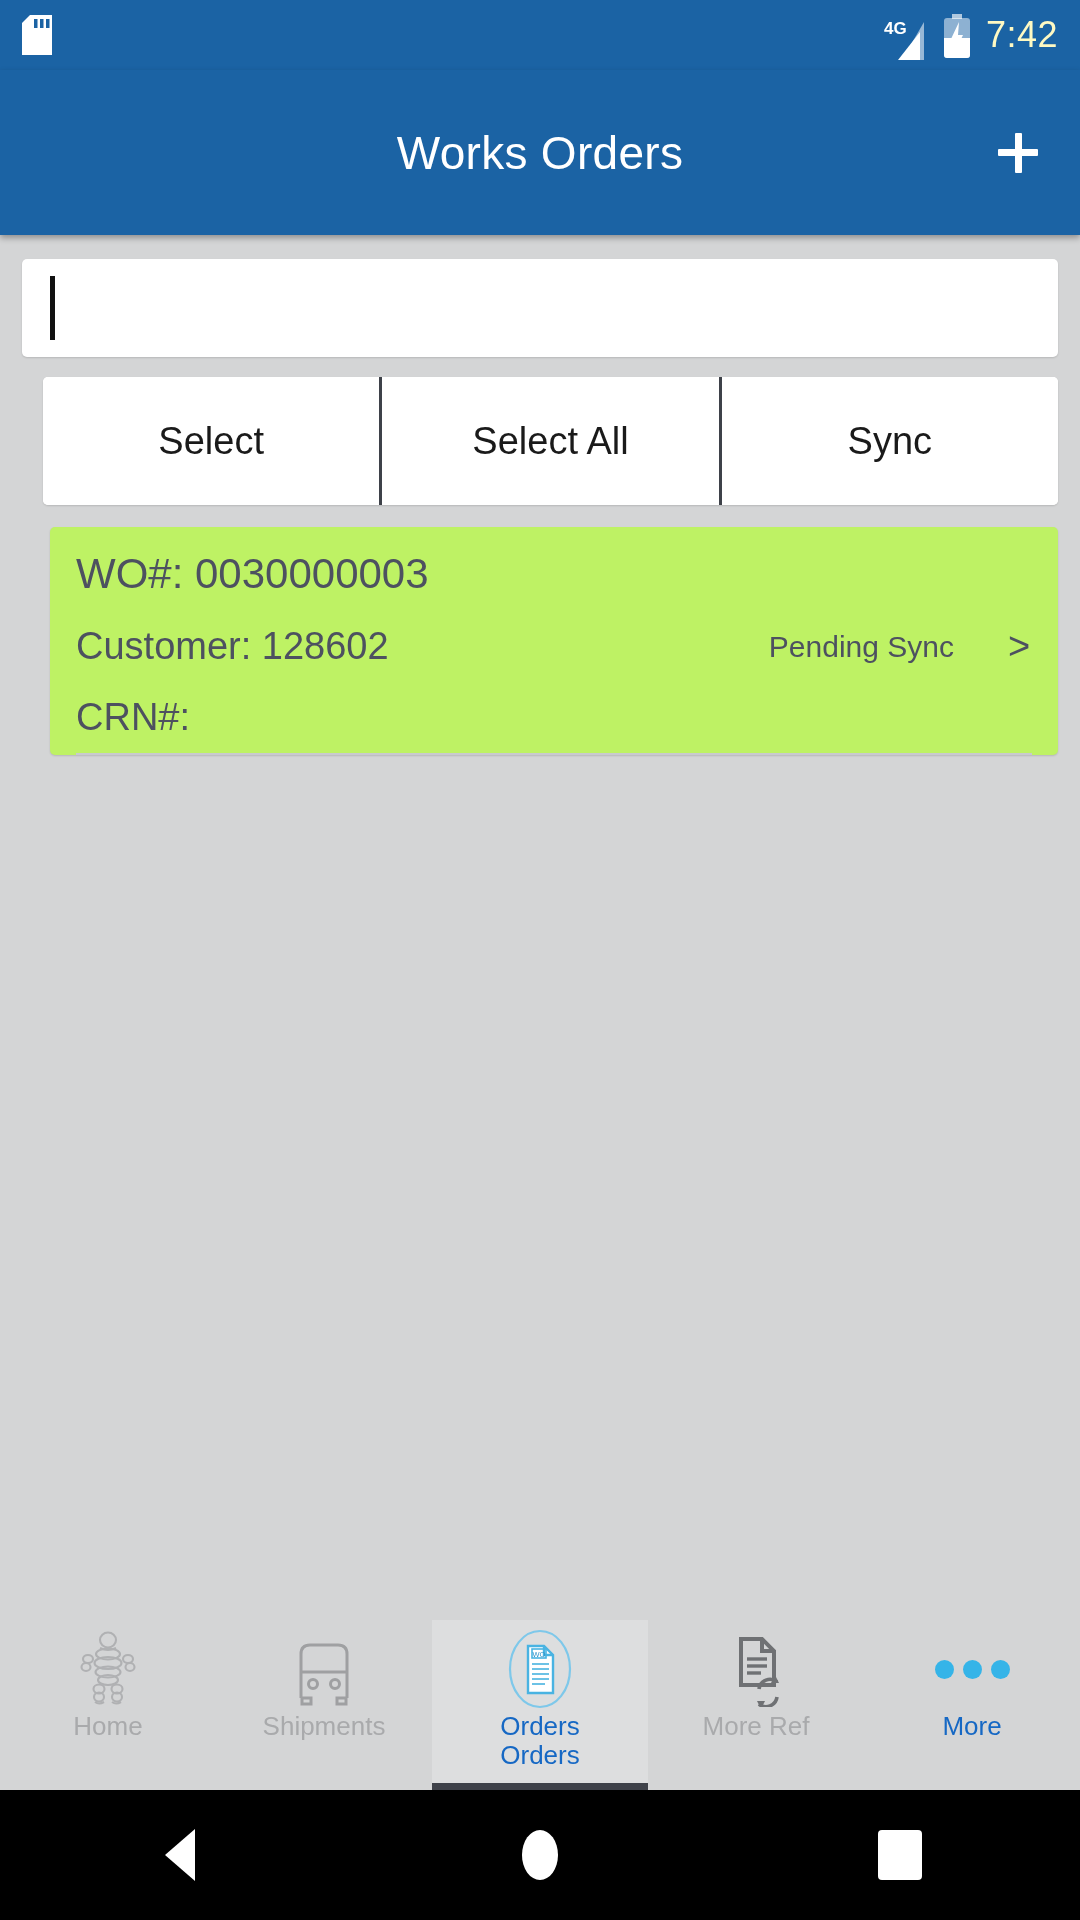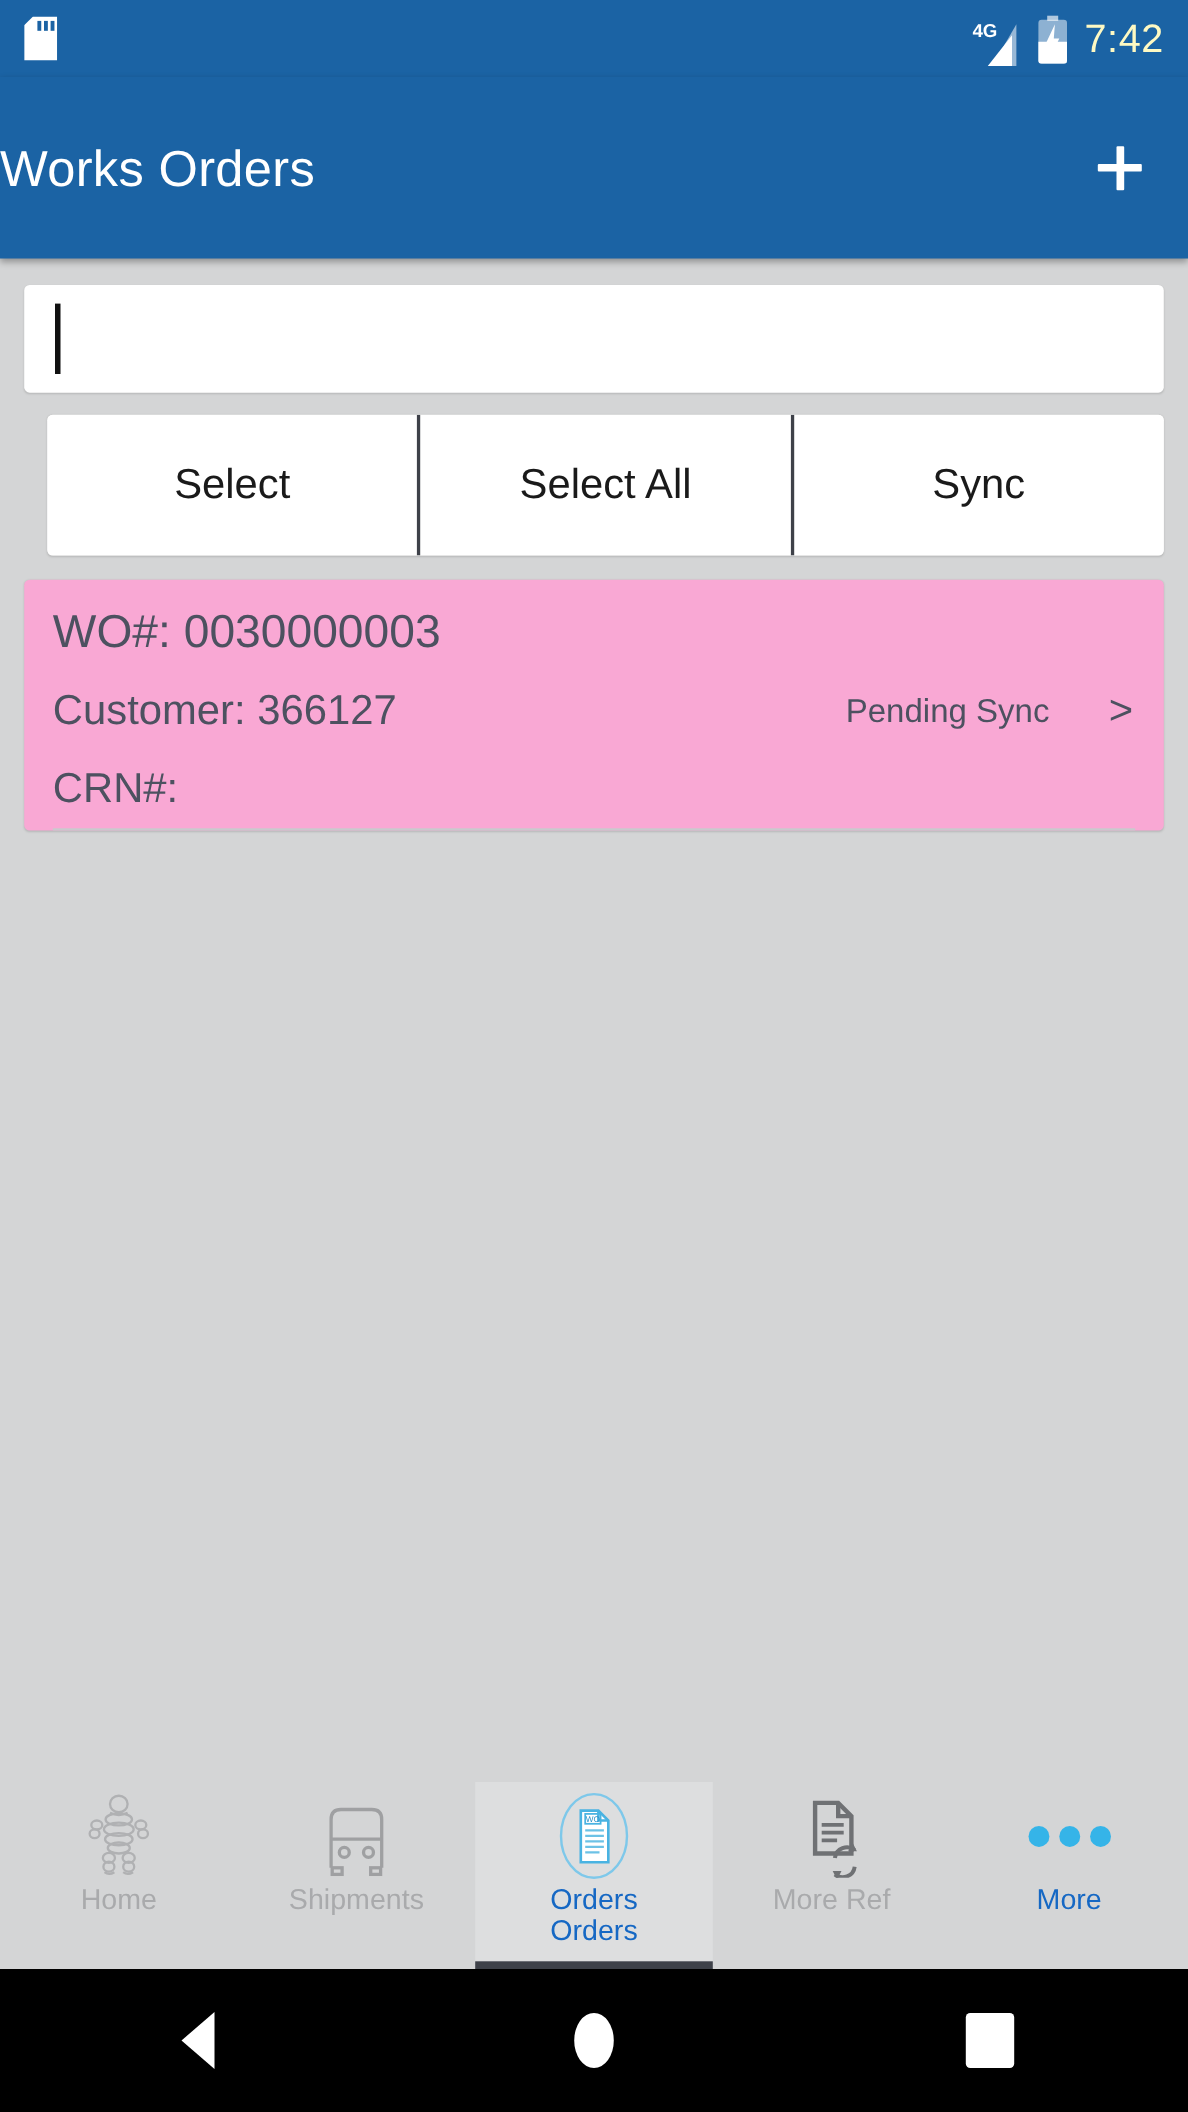--- a/index.html
+++ b/index.html
@@ -19,21 +19,21 @@
   .sb-left{ display:flex; align-items:center; gap:10px; }
   .sb-right{ margin-left:auto; display:flex; align-items:center; gap:14px; }
   .sd-icon{ width:30px; height:40px; }
   .sig-icon{ width:44px; height:34px; position:relative; }
   .batt-icon{ width:30px; height:42px; position:relative; }
   .clock{ color:#fef9c3; font-size:36px; letter-spacing:0.5px; }
 
   
   .appbar{
     height:165px; background:#1b63a4; position:relative;
-    display:flex; align-items:center; 
+    display:flex; align-items:center; justify-content:center;
     box-shadow:0 3px 6px rgba(0,0,0,0.32);
   }
   .appbar-title{ color:#fff; font-size:46px; font-weight:400; letter-spacing:0.3px; }
   .appbar-add{
     position:absolute; right:34px; top:50%; transform:translateY(-50%);
     width:56px; height:56px; display:flex; align-items:center; justify-content:center;
     cursor:pointer;
   }
   .appbar-add::before,.appbar-add::after{
     content:""; position:absolute; background:#fff; border-radius:1px;
@@ -62,22 +62,22 @@
     margin-top:20px; height:128px; background:#fff; border-radius:5px;
     display:flex; box-shadow:0 1px 2px rgba(0,0,0,0.14); overflow:hidden;margin-left:21px;
   }
   .btnrow .seg{
     flex:1; display:flex; align-items:center; justify-content:center;
     font-size:38px; color:#1a1a1a; cursor:pointer; background:#fff;
   }
   .btnrow .seg + .seg{ border-left:3px solid #3e4149; }
 
   .wo-card{
-    margin-top:22px; background:#f9a8d4; border-radius:5px;
-    padding:26px 26px 0 26px; box-shadow:0 1px 2px rgba(0,0,0,0.14);
+    margin-top:22px; background:#bef264; border-radius:5px;
+    padding:26px 26px 0 26px; box-shadow:0 1px 2px rgba(0,0,0,0.14);margin-left:28px;
   }
   .wo-title{ font-size:42px; color:#4d5160; line-height:1.0; }
   .wo-row{
     display:flex; align-items:center; margin-top:30px;
   }
   .wo-customer{ font-size:38px; color:#4d5160; flex:0 0 auto; }
   .wo-status{
     font-size:30px; color:#4d5160; margin-left:auto; margin-right:52px;
   }
   .wo-chevron{
@@ -173,21 +173,21 @@
 
   <div class="btnrow">
     <div class="seg">Select</div>
     <div class="seg">Select All</div>
     <div class="seg">Sync</div>
   </div>
 
   <div class="wo-card">
     <div class="wo-title">WO#: 0030000003</div>
     <div class="wo-row">
-      <span class="wo-customer">Customer: 366127</span>
+      <span class="wo-customer">Customer: 128602</span>
       <span class="wo-status">Pending Sync</span>
       <span class="wo-chevron">&gt;</span>
     </div>
     <div class="wo-crn-wrap">
       <span class="wo-crn">CRN#:</span>
     </div>
   </div>
 
 </div>
 

